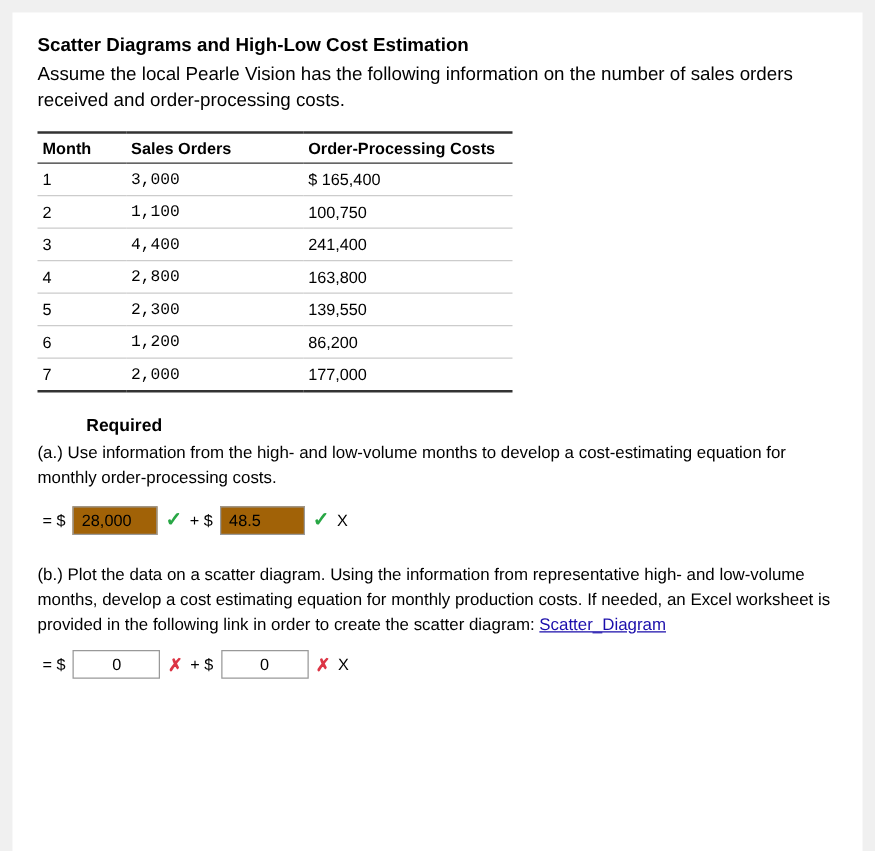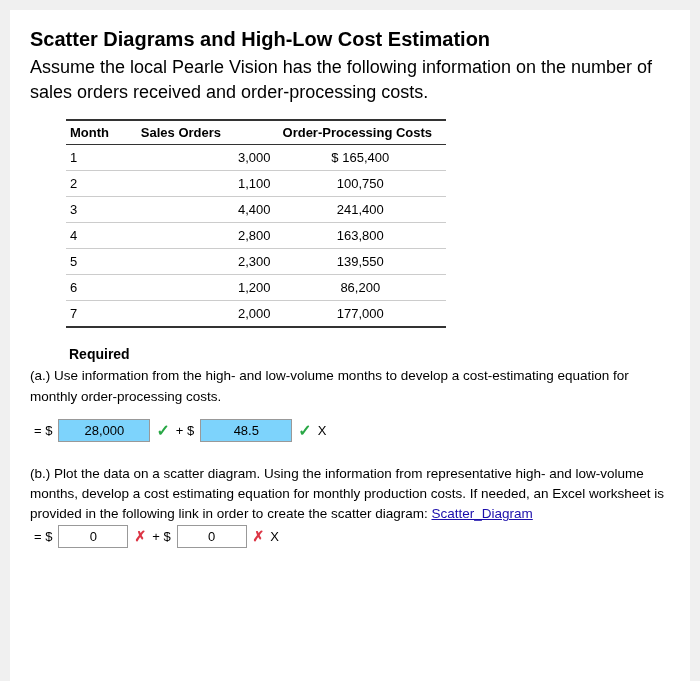--- a/index.html
+++ b/index.html
@@ -22,37 +22,36 @@
     .page-container {
       background: #ffffff;
       width: 700px;
       min-height: 681px;
       padding: 18px 20px 20px 20px;
       position: relative;
     }
 
     .main-title {
       font-weight: bold;
-      font-size: 20px;
+      font-size: 15px;
       margin-bottom: 4px;
     }
 
     .subtitle {
-      font-size: 18px;
+      font-size: 15px;
       line-height: 1.4;
       margin-bottom: 14px;
     }
 
     
     .data-table {
       border-collapse: collapse;
       width: 100%;
       max-width: 380px;
       margin-bottom: 18px;
-      margin-left: 36px;
     }
 
     .data-table th {
       font-weight: bold;
       font-size: 13px;
       text-align: left;
       padding: 4px 8px 4px 4px;
       border-top: 2px solid #333;
       border-bottom: 1px solid #333;
     }
@@ -65,26 +64,27 @@
       padding: 5px 8px 5px 4px;
       border-bottom: 1px solid #ccc;
     }
 
     .data-table td.month-col {
       width: 55px;
       font-weight: normal;
     }
 
     .data-table td.sales-col {
-      text-align: right;
+      text-align: left;
       width: 110px;
+      font-family: Liberation Mono, monospace;
     }
 
     .data-table td.cost-col {
-      text-align: center;
+      text-align: left;
       width: 130px;
     }
 
     .data-table tr:last-child td {
       border-bottom: 2px solid #333;
     }
 
     
     .required-label {
       font-weight: bold;
@@ -108,43 +108,44 @@
       margin-left: 4px;
     }
 
     .answer-label {
       font-size: 13px;
       white-space: nowrap;
     }
 
     .answer-input {
       border: 1px solid #999;
-      background: #7dd3fc;
+      background: #a16207;
       font-size: 13px;
       padding: 3px 6px;
-      width: 92px;
-      text-align: center;
+      width: 68px;
+      text-align: left;
     }
 
     .check-icon {
       color: #28a745;
       font-size: 16px;
       font-weight: bold;
     }
 
     .x-icon {
       color: #dc3545;
       font-size: 14px;
       font-weight: bold;
     }
 
     
     .part-b-text {
       font-size: 13.5px;
       line-height: 1.5;
+      margin-bottom: 10px;
     }
 
     .scatter-link {
       color: #1a0dab;
       text-decoration: underline;
       cursor: pointer;
     }
 
     .answer-row-b {
       display: flex;

